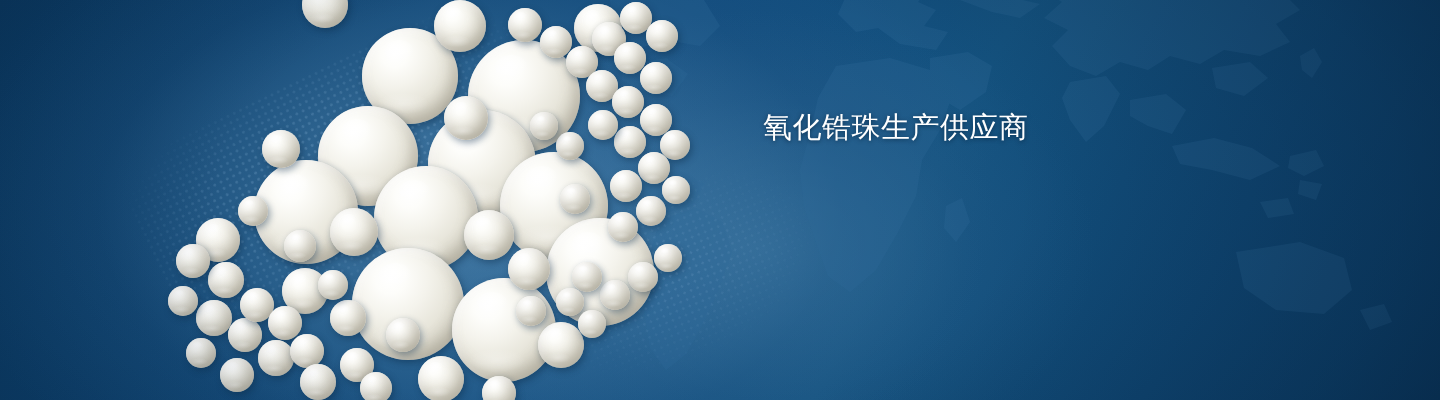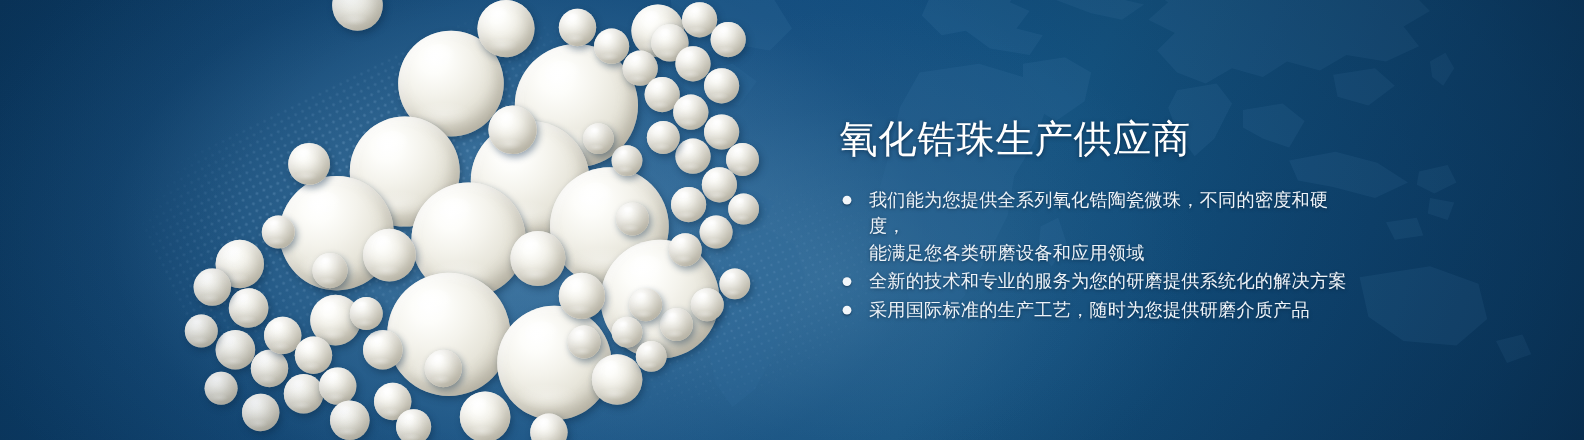--- a/index.html
+++ b/index.html
@@ -146,21 +146,21 @@
 
   
   .content {
     position:absolute;
     left:763px; top:0;
     width:520px; height:400px;
   }
   .headline {
     position:absolute;
     left:0; top:110px;
-    font-size:35px;
+    font-size:29px;
     line-height:34px;
     letter-spacing:0.5px;
     color:#ffffff;
     font-weight:400;
     text-shadow:0 1px 4px rgba(4,28,52,0.65);
     white-space:nowrap;
   }
   .bullets {
     position:absolute;
     left:0; top:170px;
@@ -318,30 +318,15 @@
     <div class="bead" style="left:516px; top:296px; width:30px; height:30px;"></div>
     <div class="bead" style="left:556px; top:288px; width:28px; height:28px;"></div>
     <div class="bead" style="left:578px; top:310px; width:28px; height:28px;"></div>
   </div>
 
   <div class="bg-vignette"></div>
 
   <div class="content">
     <div class="headline">氧化锆珠生产供应商</div>
 
-    <ul class="bullets">
-      <li class="bullet">
-        <span class="dot"></span>
-        <span>我们能为您提供全系列氧化锆陶瓷微珠，不同的密度和硬度，</span>
-        <span class="line2">能满足您各类研磨设备和应用领域</span>
-      </li>
-      <li class="bullet">
-        <span class="dot"></span>
-        <span>全新的技术和专业的服务为您的研磨提供系统化的解决方案</span>
-      </li>
-      <li class="bullet">
-        <span class="dot"></span>
-        <span>采用国际标准的生产工艺，随时为您提供研磨介质产品</span>
-      </li>
-    </ul>
   </div>
 
 </div>
 
 </body></html>

